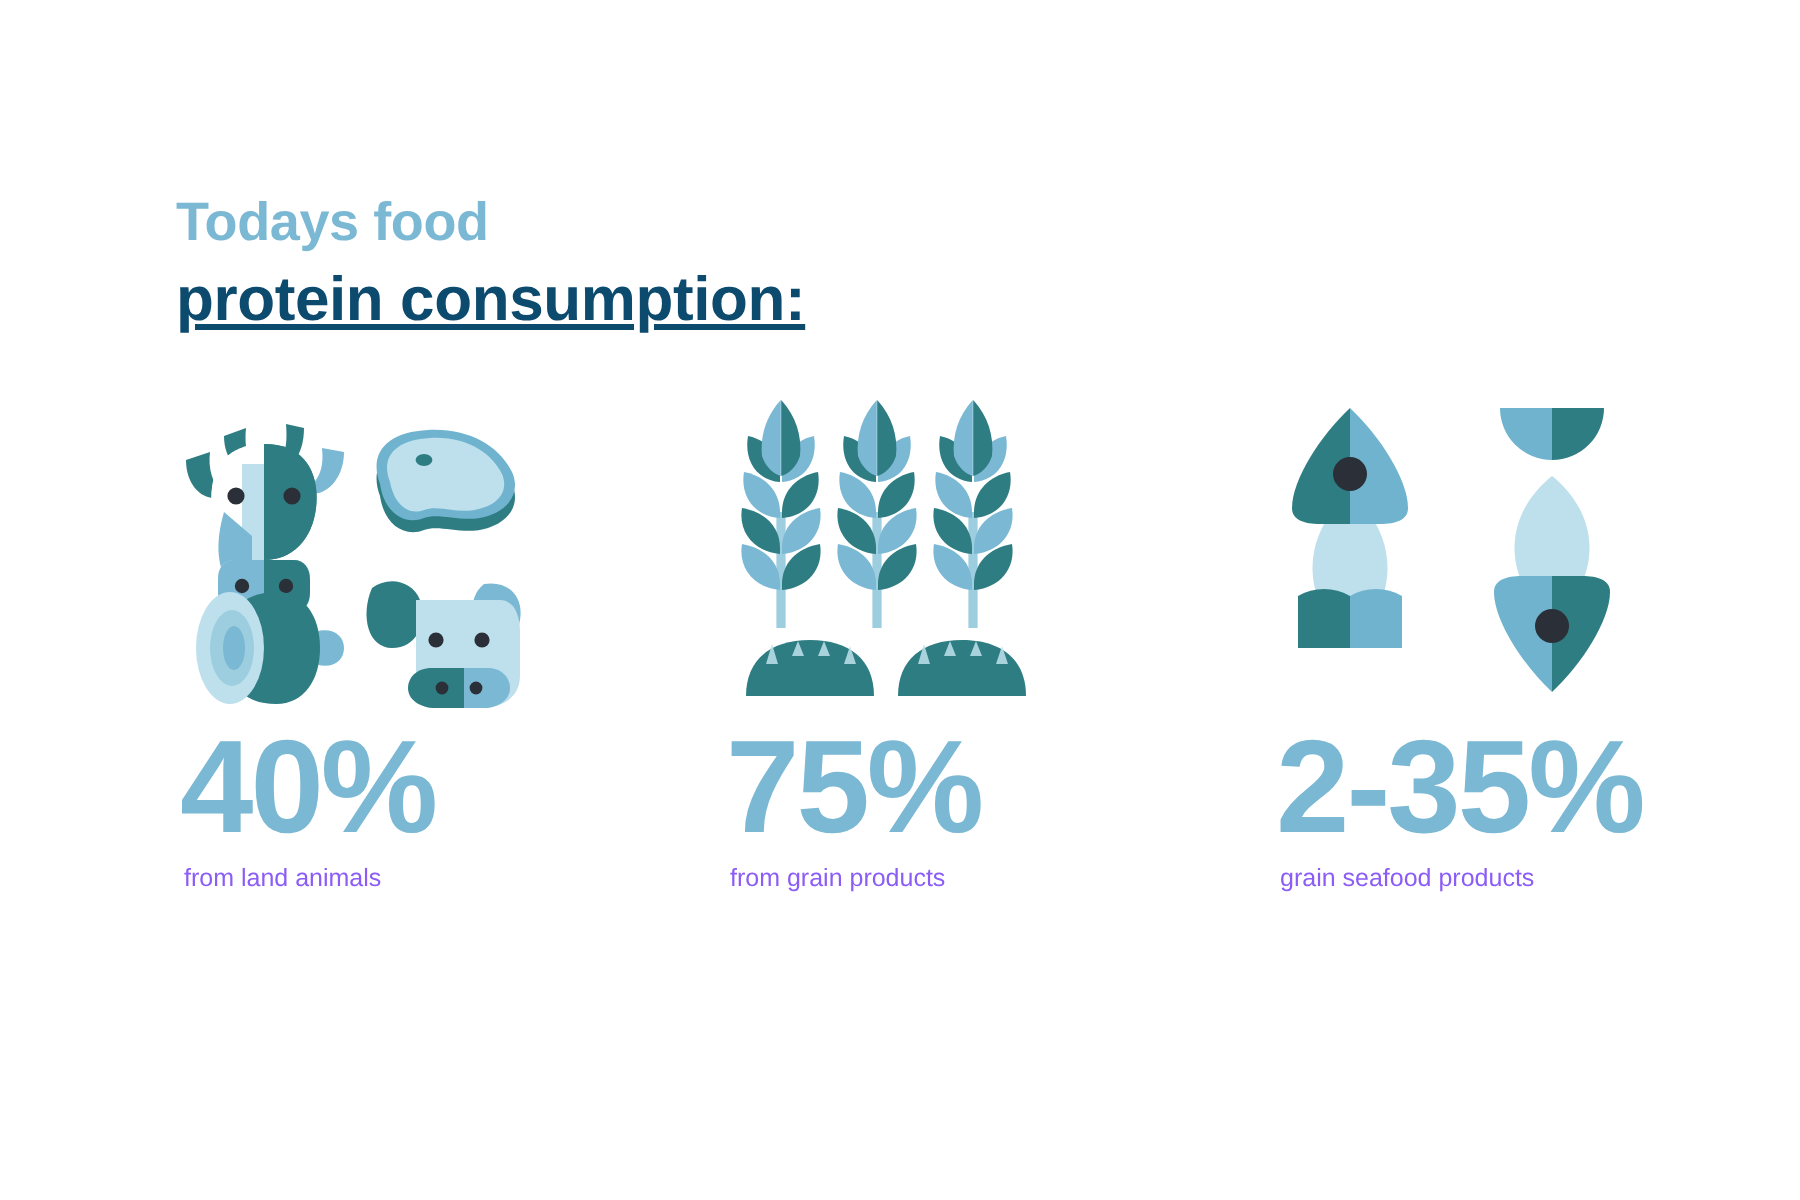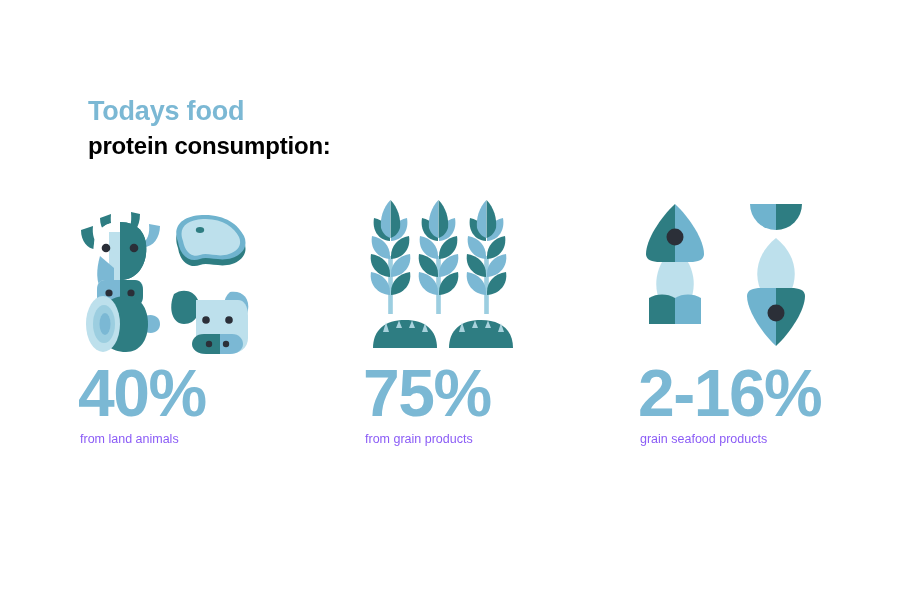--- a/index.html
+++ b/index.html
@@ -31,41 +31,42 @@
     line-height: 1.0;
   }
   .heading .line1 {
     font-size: 27px;
     font-weight: 700;
     color: #7BB8D4;
     letter-spacing: -0.2px;
     margin: 0 0 9px 0;
   }
   .heading .line2 {
-    font-size: 24px;
+    font-size: 31px;
     font-weight: 700;
-    color: #000000;
+    color: #0c4a6e;
     letter-spacing: -0.2px;
     margin: 0;
+    text-decoration: underline;
   }
 
   
   .columns {
     position: absolute;
     left: 0;
     top: 196px;
     width: 900px;
     height: 260px;
   }
   .col {
     position: absolute;
     top: 0;
     width: 280px;
   }
-  .col-0 { left: 78px; }
+  .col-0 { left: 90px; }
   .col-1 { left: 363px; }
   .col-2 { left: 638px; }
 
   .icon-area {
     position: relative;
     height: 160px;
     width: 190px;
   }
 
   .pct {
@@ -287,18 +288,18 @@
             <path d="M138 150 C123 136, 109 114, 109 100 C109 94, 115 92, 123 92 L138 92 Z" fill="#6FB3CE"></path>
 
             <path d="M138 150 C153 136, 167 114, 167 100 C167 94, 161 92, 153 92 L138 92 Z" fill="#2E7D82"></path>
 
             <circle cx="138" cy="117" r="8.5" fill="#2B2F38"></circle>
           </g>
 
         </svg>
       </div>
 
-      <div class="pct">2-16%</div>
+      <div class="pct">2-35%</div>
       <div class="caption">grain seafood products</div>
     </div>
 
   </div>
 </div>
 
 </body></html>

